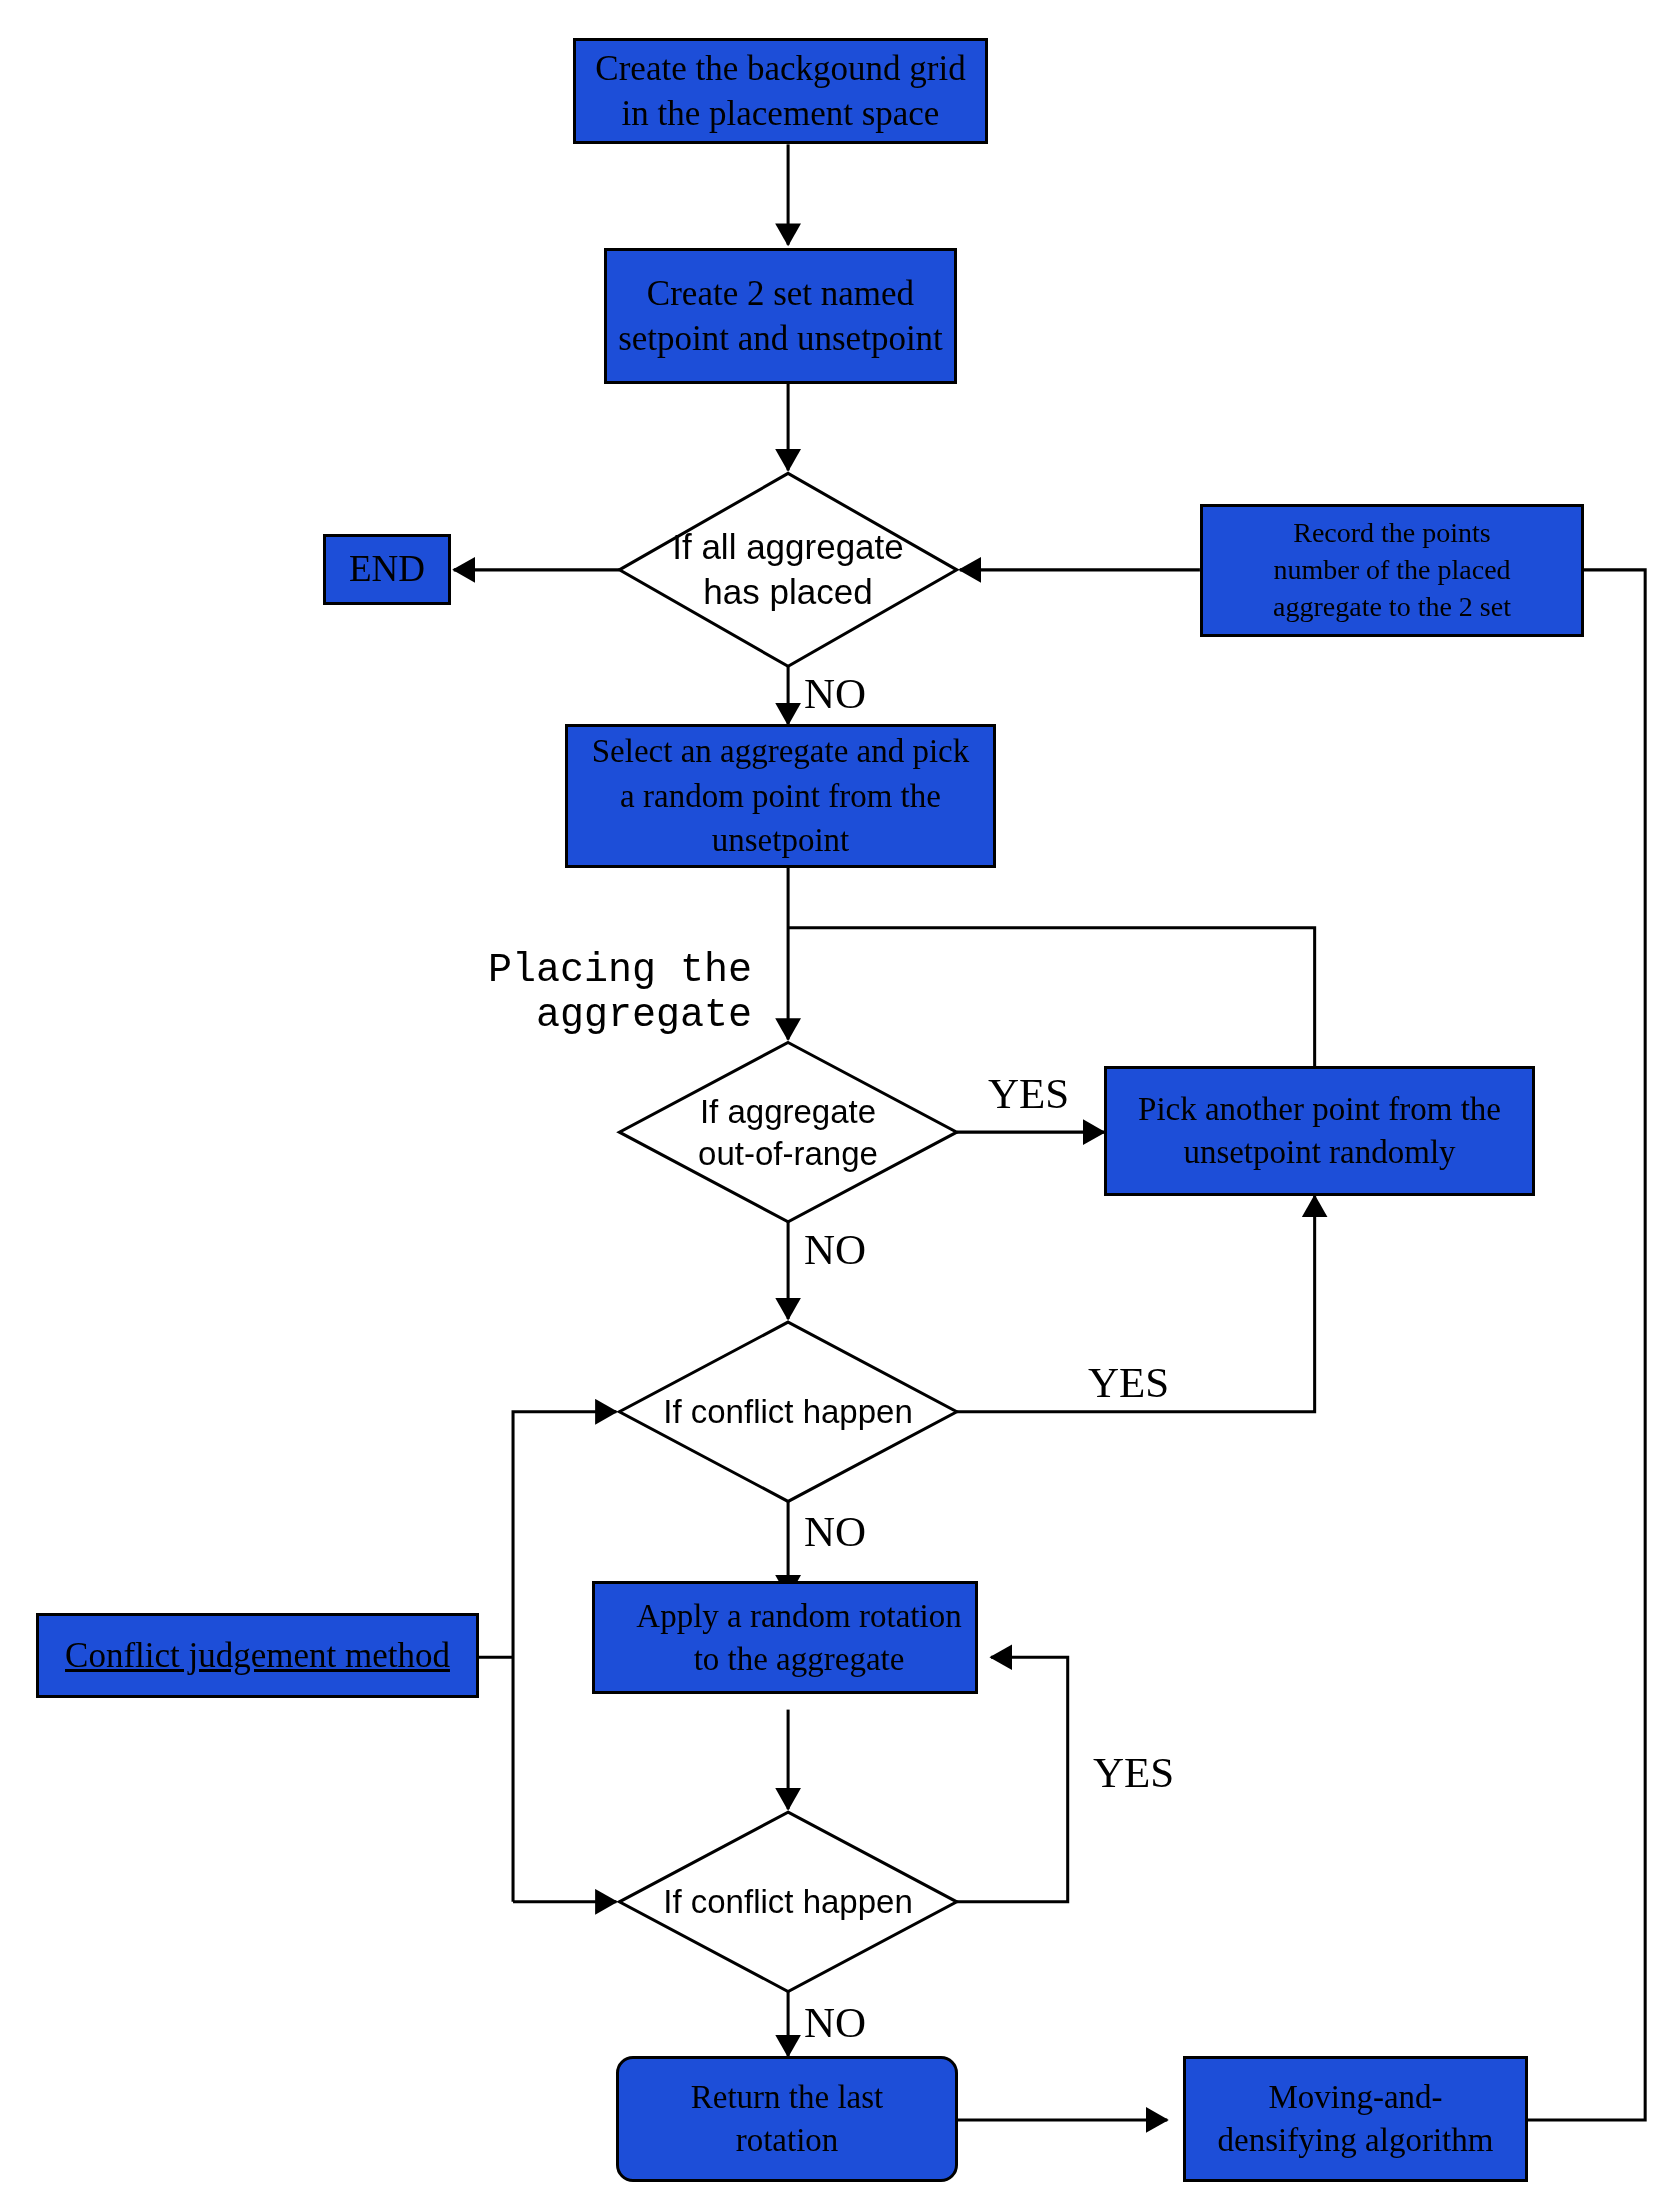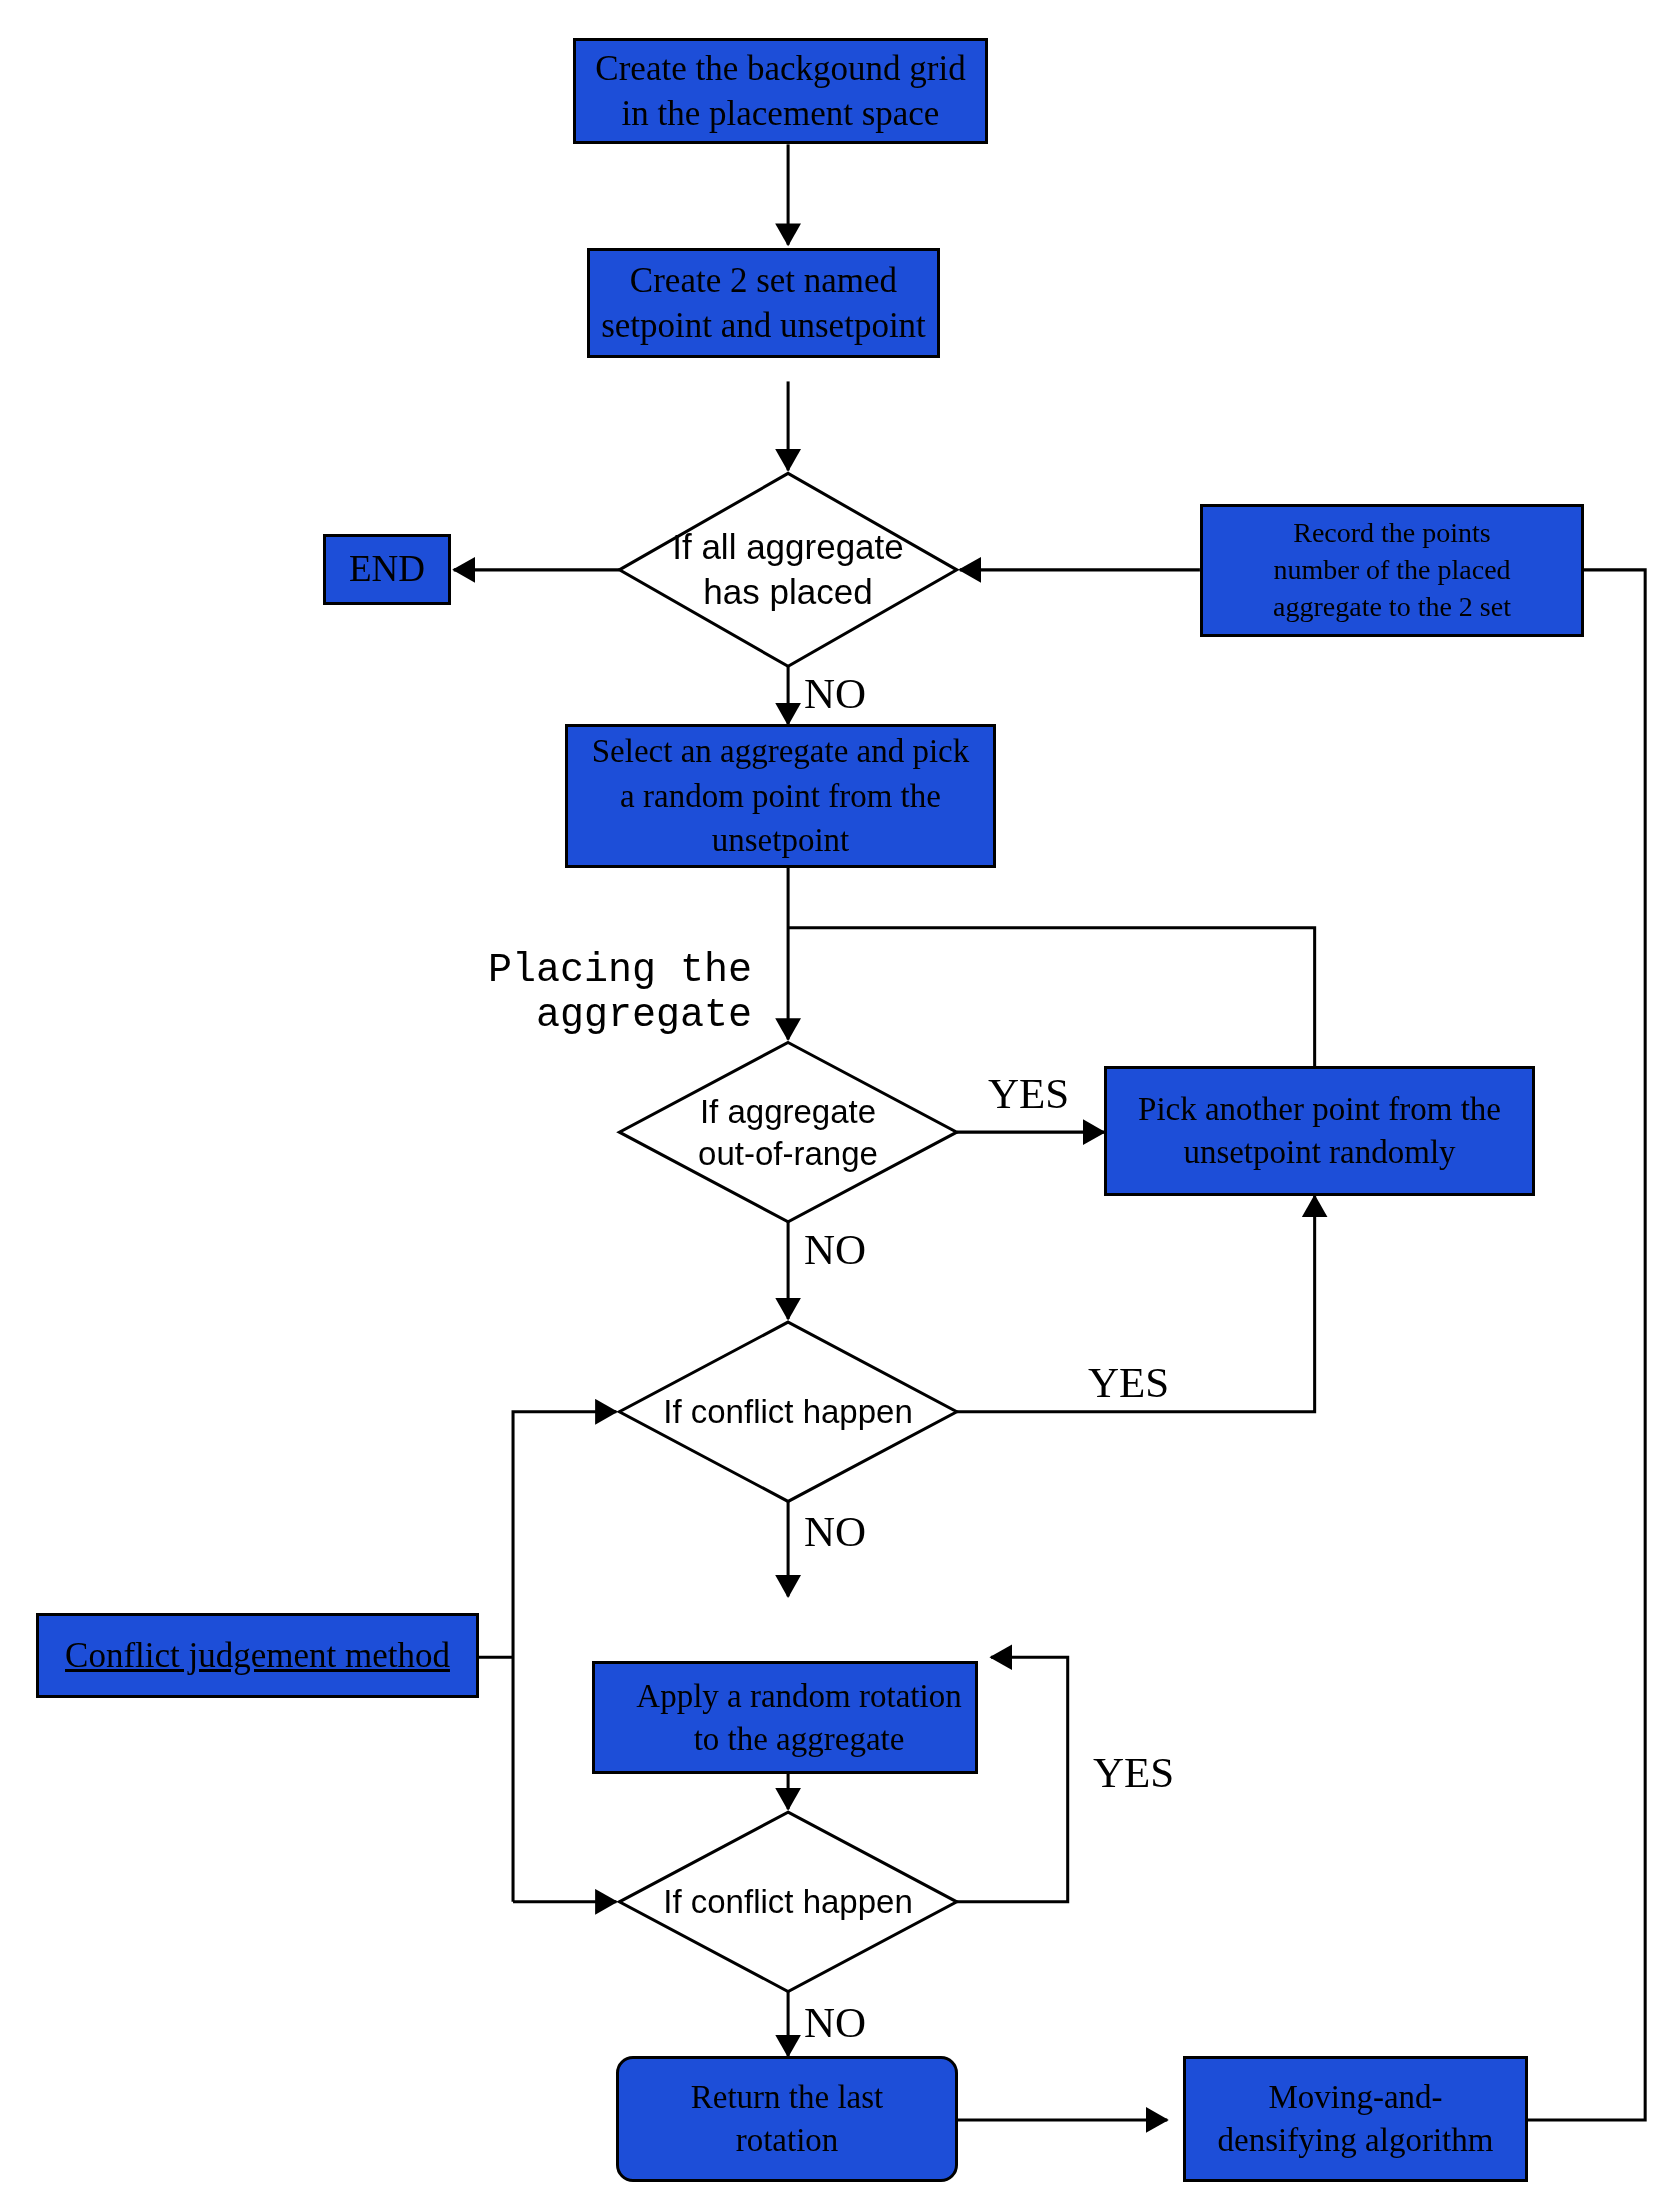--- a/index.html
+++ b/index.html
@@ -79,37 +79,37 @@
 
     <polygon class="diamond" points="1037,623 1259,750 1037,877 815,750"></polygon>
     <polygon class="diamond" points="1037,1372 1259,1490 1037,1608 815,1490"></polygon>
     <polygon class="diamond" points="1037,1740 1259,1858 1037,1976 815,1858"></polygon>
     <polygon class="diamond" points="1037,2385 1259,2503 1037,2621 815,2503"></polygon>
   </svg>
 
   <div class="node" style="left:573px;top:38px;width:415px;height:106px;font-size:35px;">Create the backgound grid
 in the placement space</div>
 
-  <div class="node" style="left:587px;top:248px;width:353px;height:110px;font-size:35px;">Create 2 set named
+  <div class="node" style="left:604px;top:248px;width:353px;height:136px;font-size:35px;">Create 2 set named
 setpoint and unsetpoint</div>
 
   <div class="node" style="left:323px;top:534px;width:128px;height:71px;font-size:37px;">END</div>
 
   <div class="node" style="left:1200px;top:504px;width:384px;height:133px;font-size:28px;line-height:1.32;">Record the points
 number of the placed
 aggregate to the 2 set</div>
 
   <div class="node" style="left:565px;top:724px;width:431px;height:144px;font-size:33px;line-height:1.35;">Select an aggregate and pick
 a random point from the
 unsetpoint</div>
 
   <div class="node" style="left:1104px;top:1066px;width:431px;height:130px;font-size:33px;">Pick another point from the
 unsetpoint randomly</div>
 
-  <div class="node" style="left:592px;top:1661px;width:386px;height:113px;font-size:33px;padding-left:28px;">Apply a random rotation
+  <div class="node" style="left:592px;top:1581px;width:386px;height:113px;font-size:33px;padding-left:28px;">Apply a random rotation
 to the aggregate</div>
 
   <div class="node" style="left:36px;top:1613px;width:443px;height:85px;font-size:35px;text-decoration:underline;">Conflict judgement method</div>
 
   <div class="node" style="left:616px;top:2056px;width:342px;height:126px;font-size:33px;border-radius:17px;">Return the last
 rotation</div>
 
   <div class="node" style="left:1167px;top:2056px;width:345px;height:126px;font-size:33px;margin-left:16px;">Moving-and-
 densifying algorithm</div>
 

